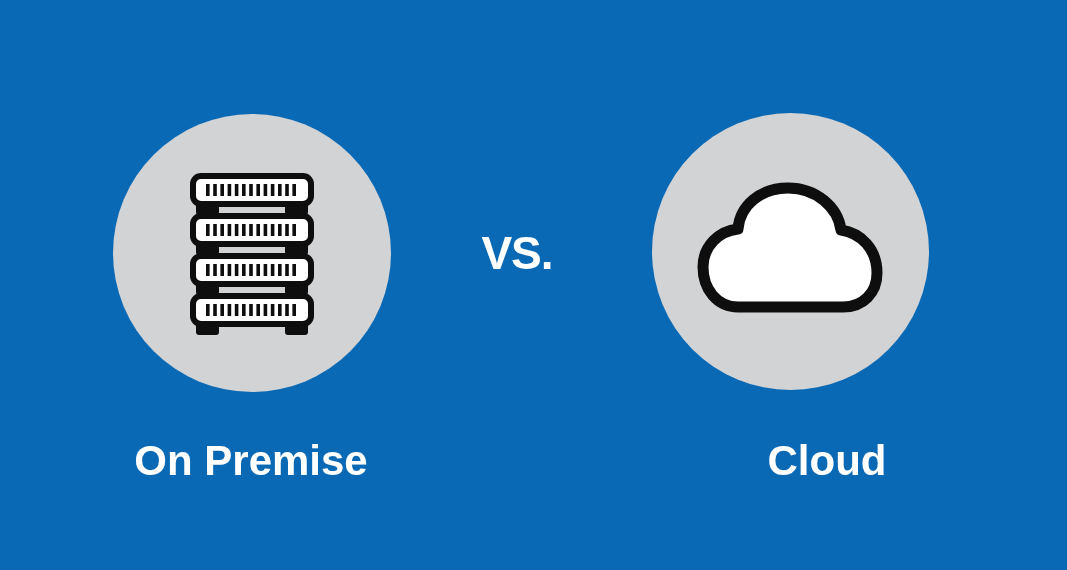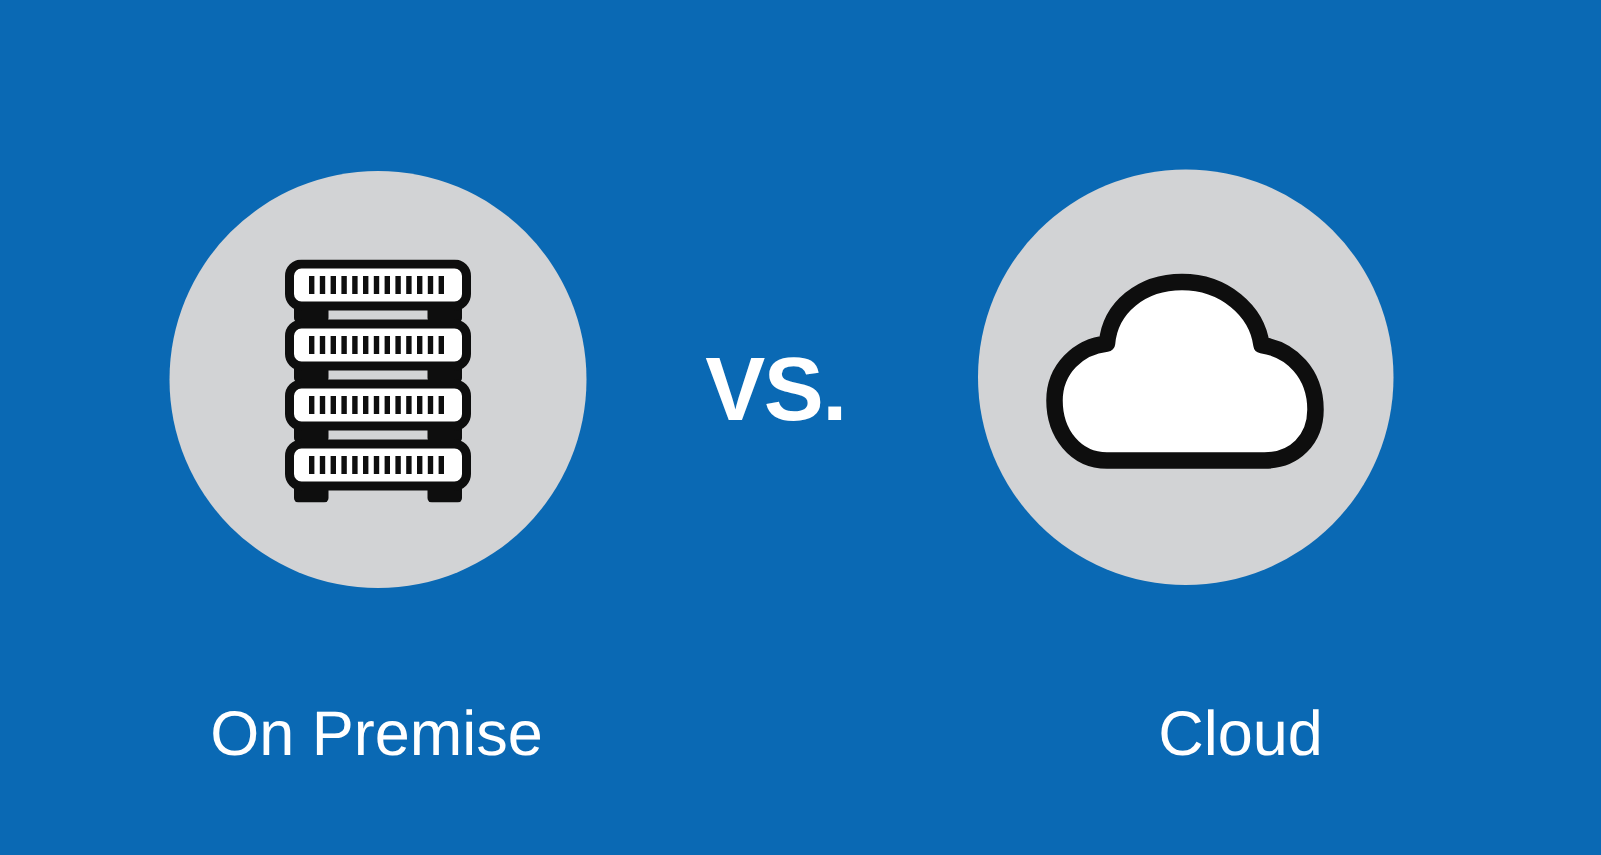--- a/index.html
+++ b/index.html
@@ -23,37 +23,37 @@
     border-radius: 50%;
     background: var(--circle);
     display: flex;
     align-items: center;
     justify-content: center;
   }
   .circle.left  { left: 113px; top: 114px; width: 278px; height: 278px; }
   .circle.right { left: 652px; top: 113px; width: 277px; height: 277px; }
   .label {
     position: absolute;
-    top: 468px;
+    top: 440px;
     transform: translateX(-50%);
     color: var(--text);
     font-size: 42px;
-    font-weight: 400;
+    font-weight: 700;
     line-height: 1;
     white-space: nowrap;
   }
   .label.left  { left: 251px; }
   .label.right { left: 792px; margin-left: 35px; }
   .vs {
     position: absolute;
     left: 517px;
     top: 230px;
     transform: translateX(-50%);
     color: var(--text);
-    font-size: 60px;
+    font-size: 46px;
     font-weight: 700;
     line-height: 1;
     letter-spacing: -1px;
     white-space: nowrap;
   }
   .server-svg { display: block; margin-top: 2px; }
   .cloud-svg  { display: block; margin-top: -6px; }
   .unit-body { fill: #ffffff; stroke: var(--ink); stroke-width: 6; }
   .unit-foot { fill: var(--ink); }
   .unit-bar  { fill: var(--ink); }

